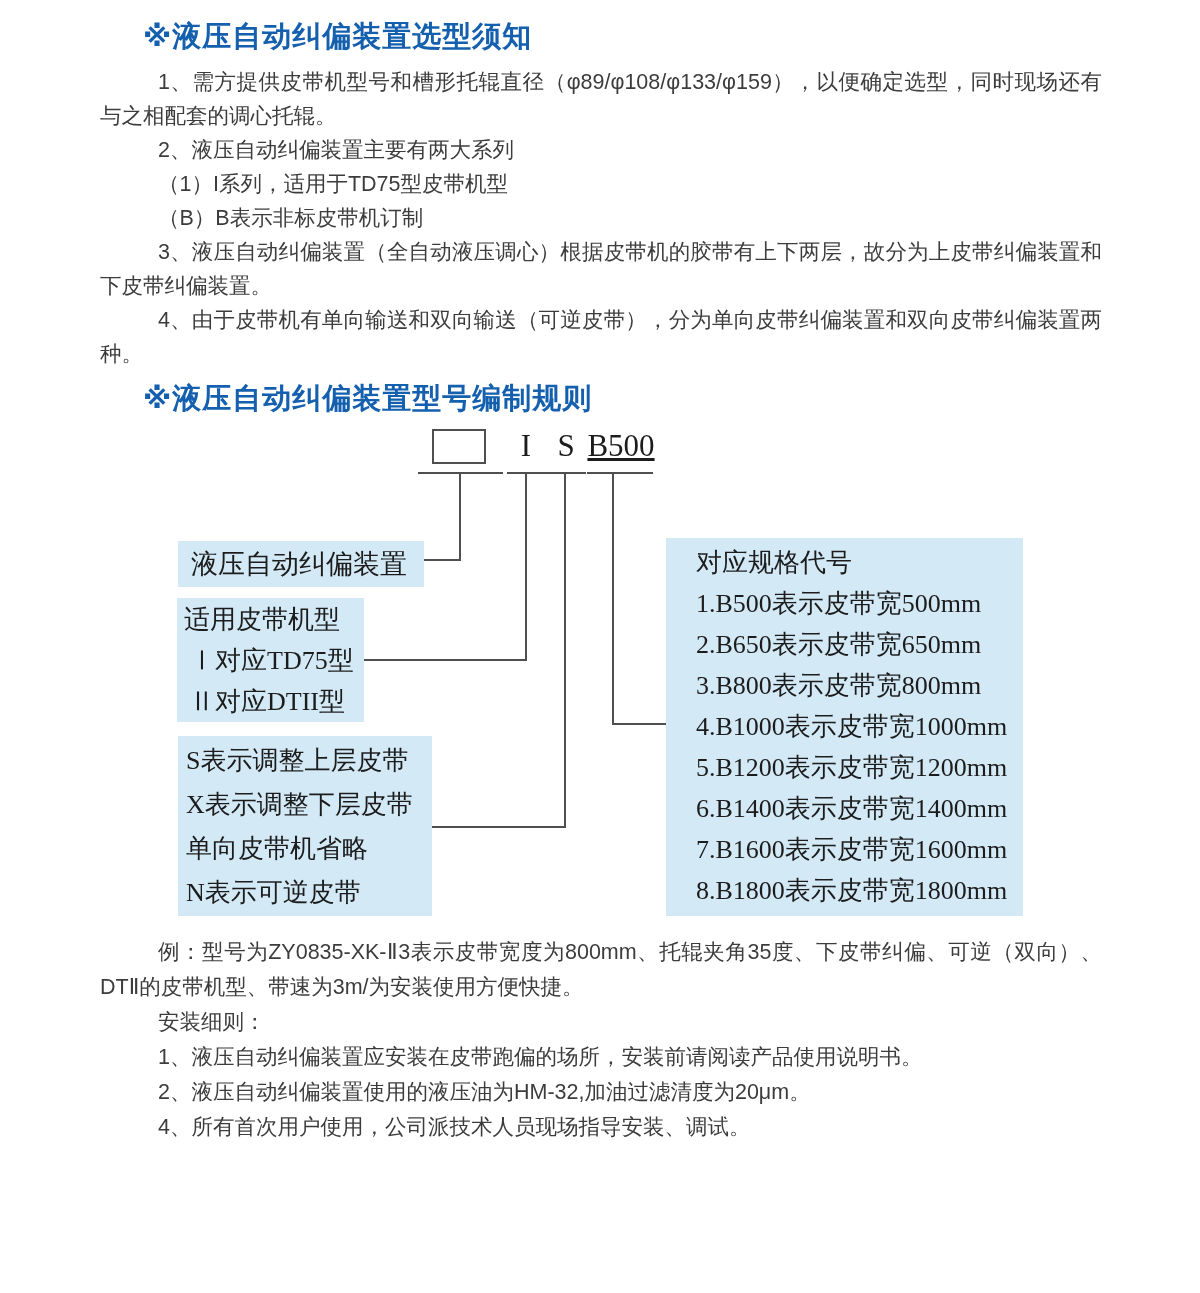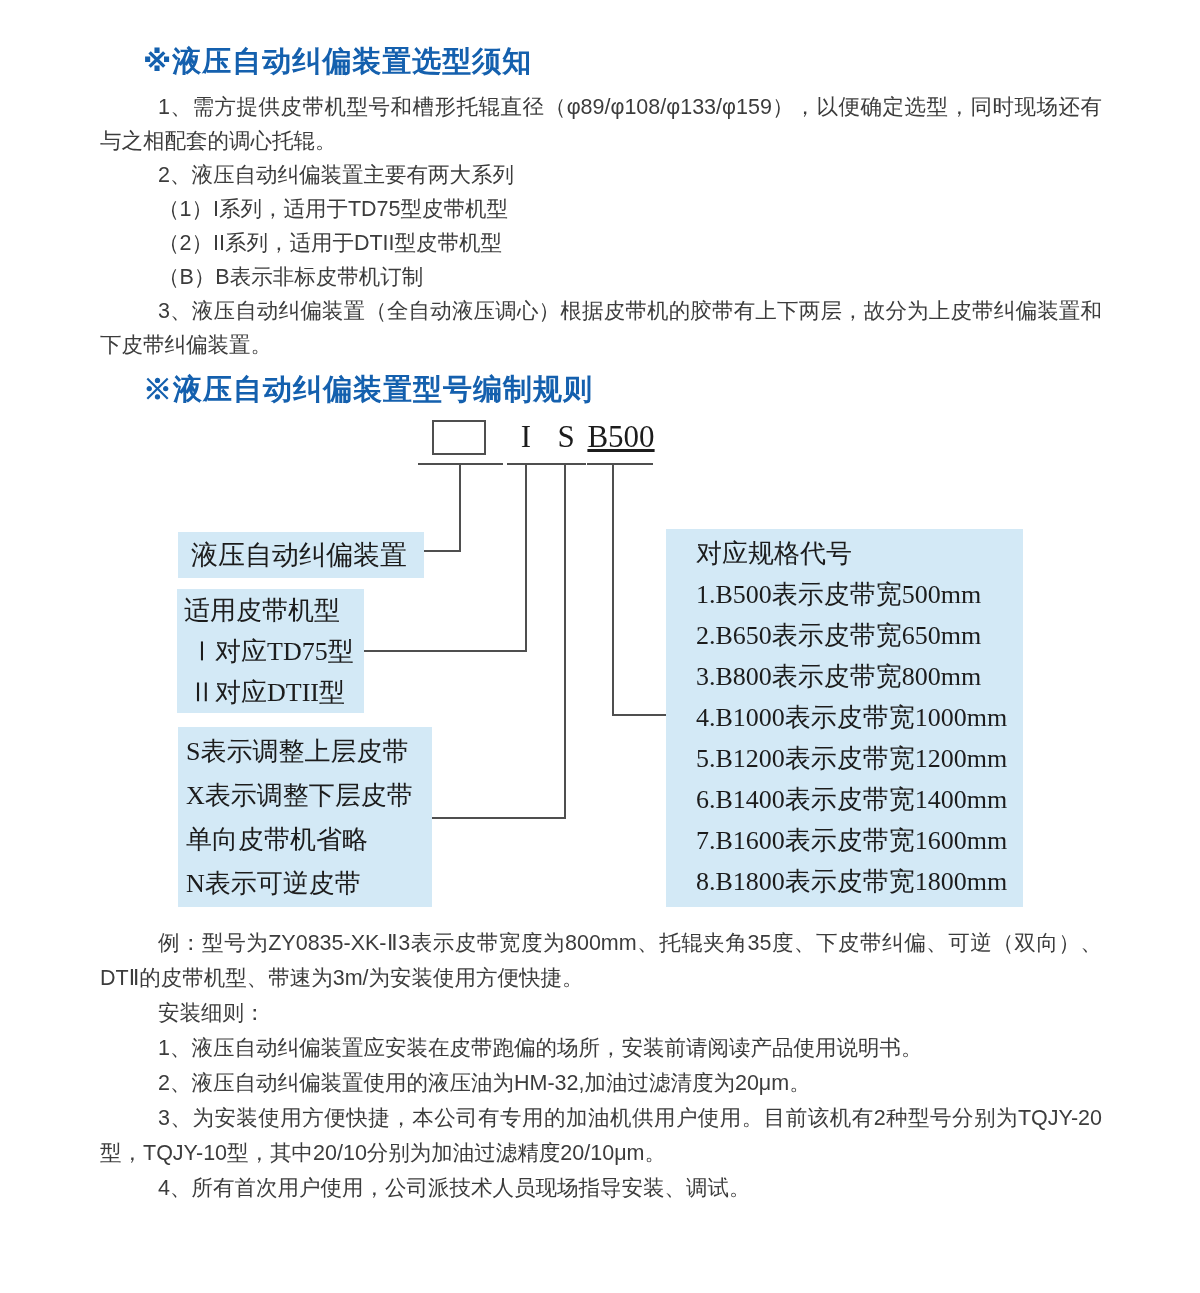--- a/index.html
+++ b/index.html
@@ -6,22 +6,22 @@
   html,body { background:#ffffff; }
   .page {
     position:relative; width:1200px; height:1293px; overflow:hidden;
     background:#ffffff; color:#3c3c3c;
     font-family:"Liberation Sans","DejaVu Sans",sans-serif;
   }
   .title {
     color:#1460ae; font-weight:bold; font-size:29px; line-height:34px;
     margin-left:143px; letter-spacing:1px;
   }
-  .t1 { padding-top:44px; }
-  .t2 { margin-top:10px;font-family:Liberation Serif, serif; }
+  .t1 { padding-top:19px; }
+  .t2 { margin-top:10px; }
   .textblock { margin:12px 98px 0 100px; }
   .textblock p { font-size:21.5px; line-height:34px; text-align:justify; }
   .textblock.bottom p { line-height:35px; }
   .indent { text-indent:58px; }
 
   
   .diagram {
     position:relative; height:500px; margin-top:8px;
     font-family:"Liberation Serif","DejaVu Serif",serif; color:#1c1c1c;
   }
@@ -55,23 +55,23 @@
 <body>
 
 <div class="page">
 
   <h1 class="title t1">※液压自动纠偏装置选型须知</h1>
 
   <div class="textblock">
     <p class="indent">1、需方提供皮带机型号和槽形托辊直径（φ89/φ108/φ133/φ159），以便确定选型，同时现场还有与之相配套的调心托辊。</p>
     <p class="indent">2、液压自动纠偏装置主要有两大系列</p>
     <p class="indent">（1）I系列，适用于TD75型皮带机型</p>
-    <p class="indent">（2）II系列，适用于DTII型皮带机型</p>
     <p class="indent">（B）B表示非标皮带机订制</p>
     <p class="indent">3、液压自动纠偏装置（全自动液压调心）根据皮带机的胶带有上下两层，故分为上皮带纠偏装置和下皮带纠偏装置。</p>
+    <p class="indent">4、由于皮带机有单向输送和双向输送（可逆皮带），分为单向皮带纠偏装置和双向皮带纠偏装置两种。</p>
   </div>
 
   <h1 class="title t2">※液压自动纠偏装置型号编制规则</h1>
 
   <div class="diagram">
 
     <div class="code-box"></div>
     <div class="code-char" style="left:506px;width:40px;">I</div>
     <div class="code-char" style="left:545px;width:42px;">S</div>
     <div class="code-char" style="left:586px;width:70px;text-decoration:underline;">B500</div>
@@ -119,17 +119,16 @@
       <span class="ln">7.B1600表示皮带宽1600mm</span>
       <span class="ln">8.B1800表示皮带宽1800mm</span>
     </div>
   </div>
 
   <div class="textblock bottom">
     <p class="indent">例：型号为ZY0835-XK-Ⅱ3表示皮带宽度为800mm、托辊夹角35度、下皮带纠偏、可逆（双向）、DTⅡ的皮带机型、带速为3m/为安装使用方便快捷。</p>
     <p class="indent">安装细则：</p>
     <p class="indent">1、液压自动纠偏装置应安装在皮带跑偏的场所，安装前请阅读产品使用说明书。</p>
     <p class="indent">2、液压自动纠偏装置使用的液压油为HM-32,加油过滤清度为20μm。</p>
-    <p class="indent">3、为安装使用方便快捷，本公司有专用的加油机供用户使用。目前该机有2种型号分别为TQJY-20型，TQJY-10型，其中20/10分别为加油过滤精度20/10μm。</p>
     <p class="indent">4、所有首次用户使用，公司派技术人员现场指导安装、调试。</p>
   </div>
 
 </div>
 
 </body></html>

